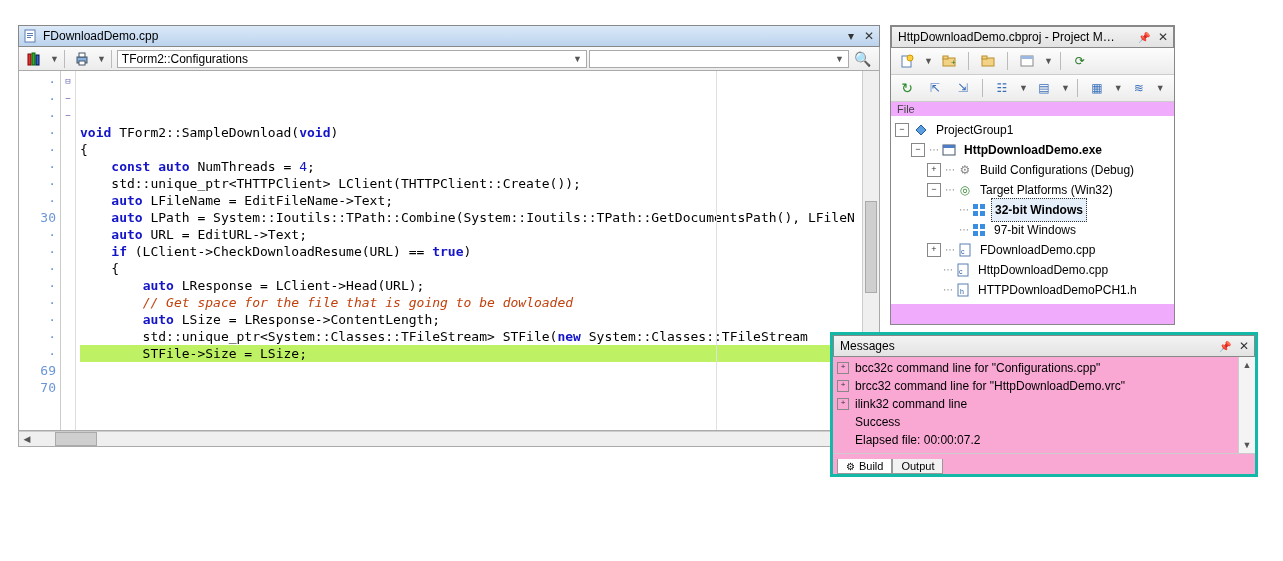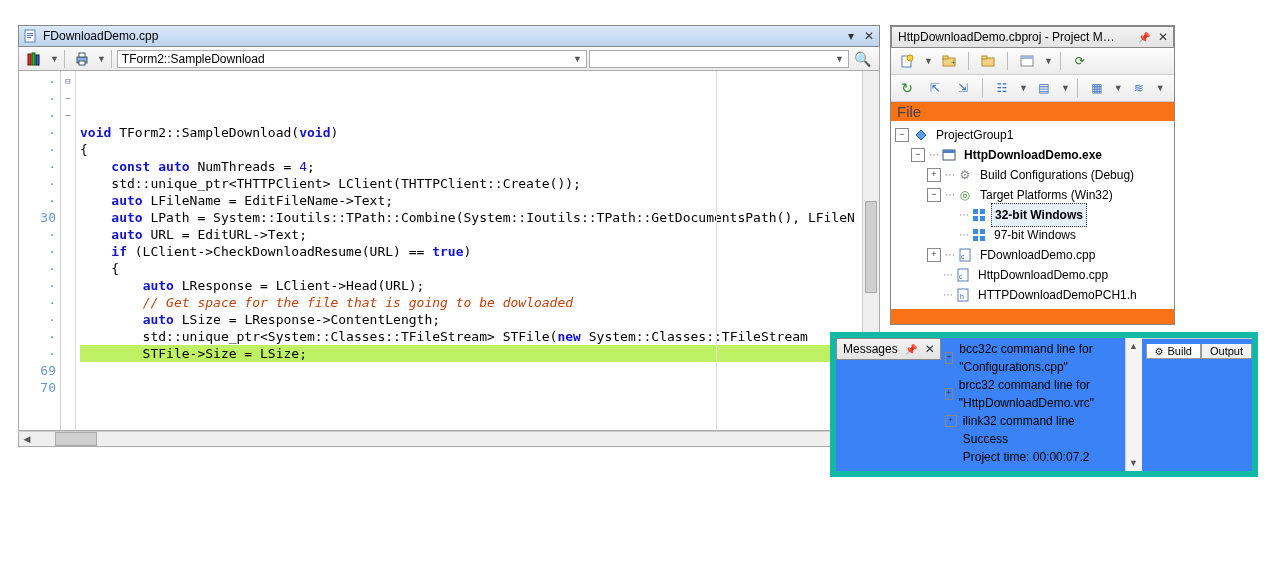--- a/index.html
+++ b/index.html
@@ -30,23 +30,23 @@
   .proj-toolbar{display:flex;align-items:center;height:26px;background:linear-gradient(#fdfdfd,#ececec);border-bottom:1px solid #ccc;padding:0 4px;gap:4px}
   .tree{padding:4px 2px;font-size:12px;line-height:20px;background:#fff}
   .tree-row{display:flex;align-items:center;height:20px;white-space:nowrap}
   .tree-row .exp{width:12px;height:12px;border:1px solid #888;font-size:9px;line-height:10px;text-align:center;margin-right:4px;color:#333;background:#fff;cursor:pointer}
   .tree-row .exp.blank{border:none;background:transparent}
   .tree-row .dots{color:#888;font-size:10px;margin-right:2px}
   .tree-row .ic{width:16px;height:16px;margin-right:4px;display:inline-flex;align-items:center;justify-content:center;font-size:12px}
   .tree-row .lbl{padding:1px 3px}
   .tree-row.sel .lbl{border:1px dotted #333;background:#e6f0fb}
   .bold{font-weight:bold}
-  .file-head{font-size:15px;color:#444;padding:1px 6px}
+  .file-head{font-size:11px;color:#444;padding:1px 6px}
   
-  .messages-panel{position:absolute;border:6px solid #14b8a6;background:#3b82f6;box-sizing:border-box;display:flex;flex-direction:row}
+  .messages-panel{position:absolute;border:3px solid #14b8a6;background:#f9a8d4;box-sizing:border-box;display:flex;flex-direction:column}
   .msg-body{flex:1;overflow:hidden;display:flex}
   .msg-lines{flex:1;padding:2px 4px;font-size:12px;line-height:18px}
   .msg-line{display:flex;align-items:center;gap:6px}
   .msg-exp{width:10px;height:10px;border:1px solid #888;font-size:8px;line-height:8px;text-align:center;color:#333}
   .msg-tabs{height:20px;display:flex;align-items:flex-end;gap:0;padding-left:4px;border-top:1px solid #ccc}
   .msg-tab{border:1px solid #999;border-top:none;padding:1px 8px;font-size:11px;background:#f2f2f2;display:inline-flex;align-items:center;gap:4px;cursor:pointer}
   .msg-tab.active{background:#fff;font-weight:normal}
   .pin{font-size:10px}
   .chev{font-size:9px;color:#555;margin-left:1px}
   .ic-svg{display:inline-block}
@@ -86,21 +86,21 @@
     <span class="tb-btn">
       <svg width="14" height="14">
           <rect x="2" y="5" width="10" height="6" fill="#88b0e0" stroke="#456"></rect>
           <rect x="4" y="1" width="6" height="4" fill="#fff" stroke="#456"></rect>
           <rect x="4" y="9" width="6" height="4" fill="#fff" stroke="#456"></rect>
         </svg>
     </span>
     <span class="chev">▼</span>
     <span class="tb-sep"></span>
     <div class="big-combo" style="display:flex;align-items:center;">
-      <span>TForm2::SampleDownload</span>
+      <span>TForm2::Configurations</span>
       <span style="margin-left:auto" class="chev">▼</span>
     </div>
     <div class="big-combo" style="max-width:260px;display:flex;align-items:center;">
       <span style="margin-left:auto" class="chev">▼</span>
     </div>
     <span class="tb-btn" style="color:#c8a030;font-size:14px">🔍</span>
   </div>
 
   <div class="editor-wrap">
     <div class="gutter" id="gutter">
@@ -151,21 +151,21 @@
     <div class="vscroll" style="position:relative">
       <div style="position:absolute;top:130px;left:2px;width:10px;height:90px;background:#cfcfcf;border:1px solid #aaa"></div>
     </div>
   </div>
   <div class="hscroll">
     <span style="width:16px;text-align:center;font-size:9px;color:#555">◀</span>
     <div class="hthumb"></div>
   </div>
 </div>
 
-<div class="project-panel" style="left:890px;width:285px;height:300px;background:#f97316">
+<div class="project-panel" style="left:890px;width:285px;height:300px;background:#f0abfc">
   <div class="titlebar proj-titlebar">
     <span class="label">HttpDownloadDemo.cbproj - Project M…</span>
     <span class="title-btn pin">📌</span>
     <span class="title-btn">✕</span>
   </div>
   <div class="proj-toolbar">
     <span class="tb-btn">
         <svg width="14" height="14">
           <rect x="2" y="2" width="9" height="11" fill="#fff" stroke="#5a7fb2"></rect>
           <circle cx="10" cy="4" r="3" fill="#ffcf40" stroke="#c90"></circle>
@@ -331,21 +331,21 @@
         <div class="msg-line">
           <span class="msg-exp">+</span>
           <span>ilink32 command line</span>
         </div>
         <div class="msg-line">
           <span style="width: 12px;"></span>
           <span style="font-weight: normal;">Success</span>
         </div>
         <div class="msg-line">
           <span style="width: 12px;"></span>
-          <span>Project time: 00:00:07.2</span>
+          <span>Elapsed file: 00:00:07.2</span>
         </div>
       </div>
     <div class="scroll-v">
       <span class="arrow up">▲</span>
       <span class="arrow down">▼</span>
     </div>
   </div>
   <div class="msg-tabs" id="msgtabs">
       <span class="msg-tab active">
         <span style="font-size: 10px;">⚙</span>

